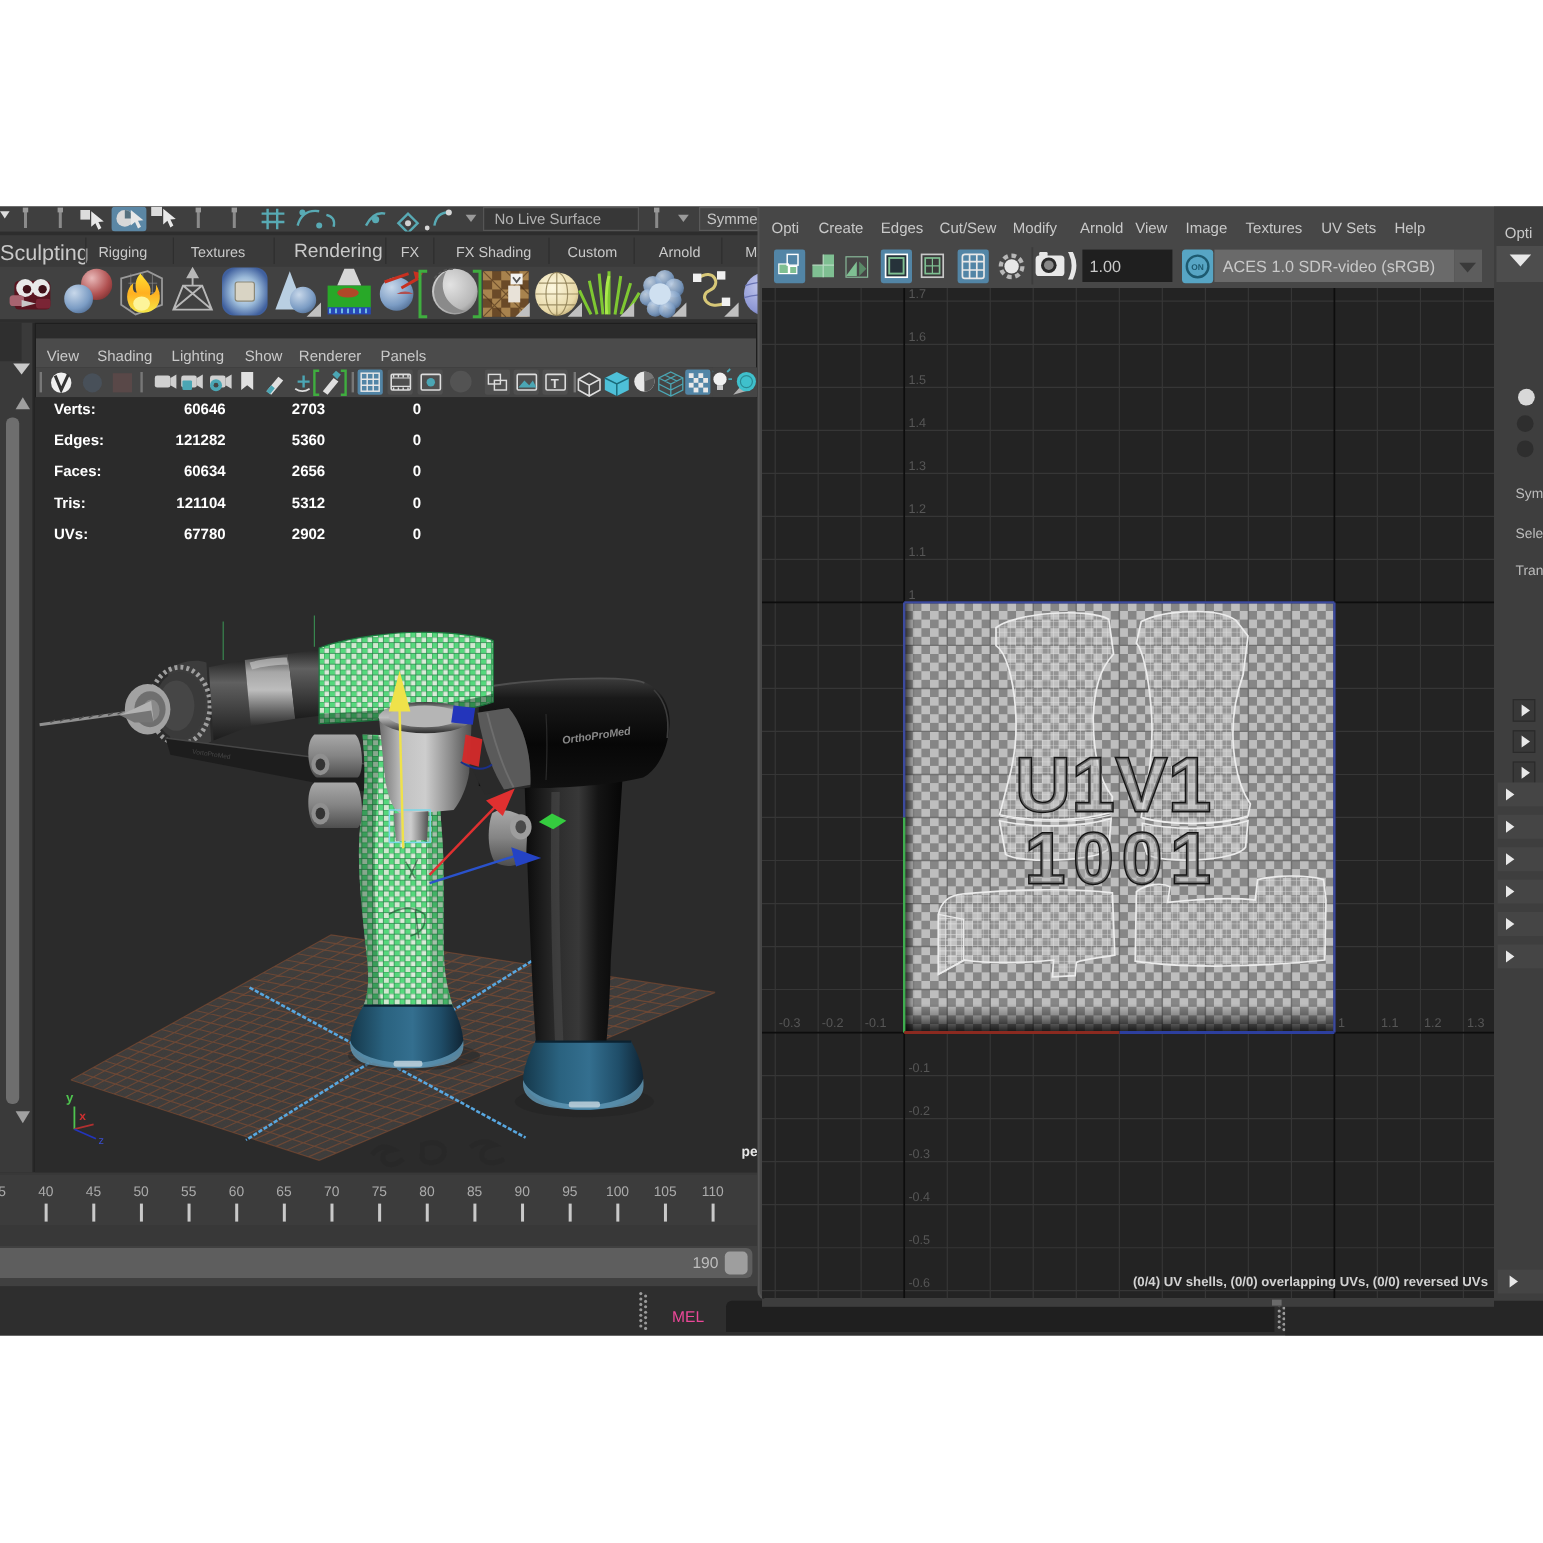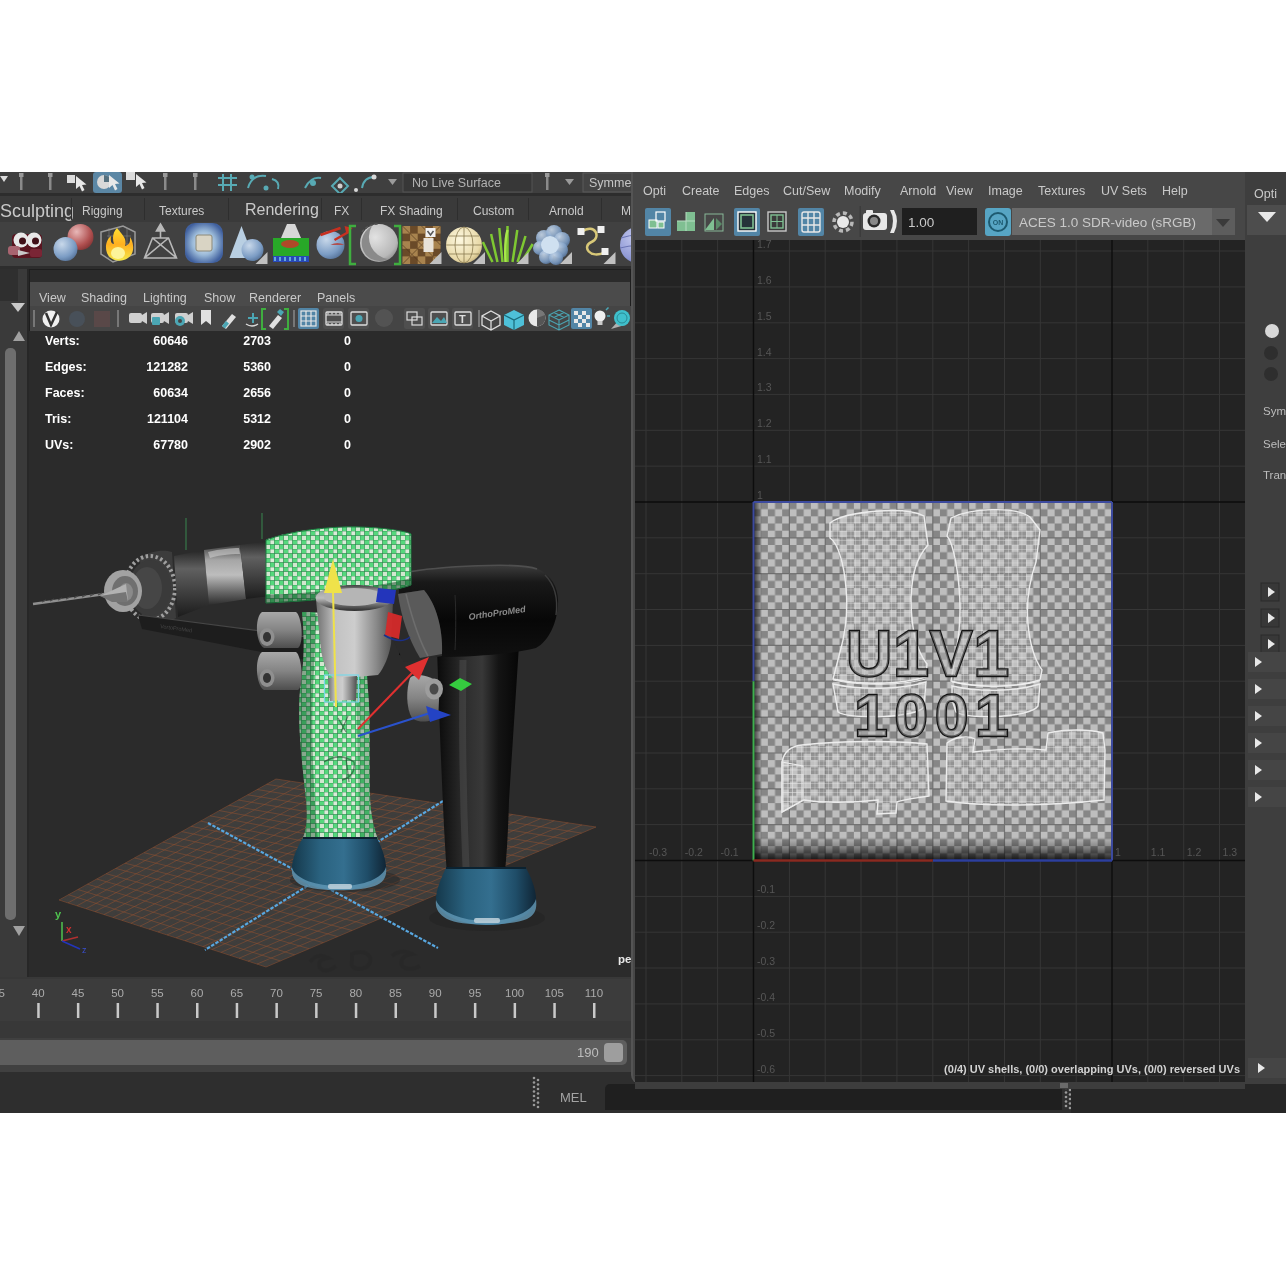--- a/index.html
+++ b/index.html
@@ -516,21 +516,21 @@
       <circle cx="6" cy="13.0" r="1.3" fill="#9a9a9a"></circle>
       <circle cx="2" cy="15.5" r="1.3" fill="#9a9a9a"></circle>
       <circle cx="6" cy="17.5" r="1.3" fill="#9a9a9a"></circle>
       <circle cx="2" cy="20.0" r="1.3" fill="#9a9a9a"></circle>
       <circle cx="6" cy="22.0" r="1.3" fill="#9a9a9a"></circle>
       <circle cx="2" cy="24.5" r="1.3" fill="#9a9a9a"></circle>
       <circle cx="6" cy="26.5" r="1.3" fill="#9a9a9a"></circle>
       <circle cx="2" cy="29.0" r="1.3" fill="#9a9a9a"></circle>
       <circle cx="6" cy="31.0" r="1.3" fill="#9a9a9a"></circle>
     </svg>
-<div style="position:absolute;left:560px;top:918px;color:#a3a3a3;font-size:13px">MEL</div>
+<div style="position:absolute;left:560px;top:918px;color:#ec4899;font-size:13px">MEL</div>
 <div style="position:absolute;left:605px;top:912px;width:457px;height:26px;background:#1f1f1f;border-radius:5px 0 0 0"></div>
 <svg class="abs" style="left:1064px;top:914px" width="8" height="24" viewBox="0 0 8 24">
       <circle cx="2" cy="2.0" r="1.3" fill="#9a9a9a"></circle>
       <circle cx="6" cy="4.0" r="1.3" fill="#9a9a9a"></circle>
       <circle cx="2" cy="6.5" r="1.3" fill="#9a9a9a"></circle>
       <circle cx="6" cy="8.5" r="1.3" fill="#9a9a9a"></circle>
       <circle cx="2" cy="11.0" r="1.3" fill="#9a9a9a"></circle>
       <circle cx="6" cy="13.0" r="1.3" fill="#9a9a9a"></circle>
       <circle cx="2" cy="15.5" r="1.3" fill="#9a9a9a"></circle>
       <circle cx="6" cy="17.5" r="1.3" fill="#9a9a9a"></circle>

